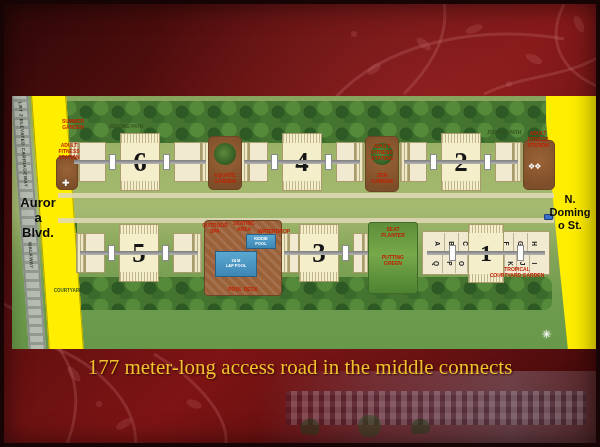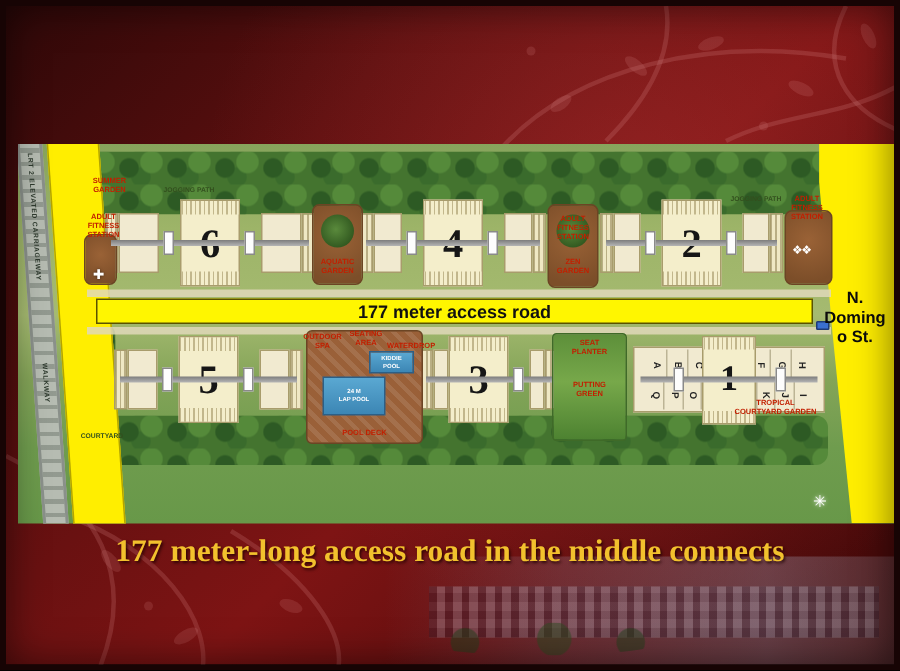--- a/index.html
+++ b/index.html
@@ -134,21 +134,21 @@
   .icon-diamonds{position:absolute;font-size:8px;color:#fff;z-index:6;letter-spacing:-1px;}
   .icon-star{position:absolute;font-size:11px;color:#fff;z-index:6;text-shadow:0 0 3px #fff;}
   .gate{position:absolute;width:9px;height:6px;background:#3a6fd0;border:1px solid #1d3a77;border-radius:1px;z-index:8;}
 
   .road-label{position:absolute;font-weight:700;color:#0b0b0b;text-align:center;white-space:pre-line;z-index:9;}
   .aurora{left:-4px;top:100px;width:60px;font-size:13px;line-height:1.15;}
   .domingo{left:532px;top:97px;width:52px;font-size:11px;line-height:1.2;}
 
   
   .caption{position:absolute;left:0;top:350px;width:100%;text-align:center;z-index:5;
-    font-family:"Liberation Serif",serif;font-weight:700;font-size:21px;color:#f2c12d;
+    font-family:"Liberation Serif",serif;font-weight:400;font-size:21px;color:#f2c12d;
     text-shadow:1px 1px 2px rgba(30,0,0,.8);line-height:1.3;}
 </style>
 </head>
 <body>
 
 <div class="slide">
 
   <svg class="ornament" width="600" height="447" viewBox="0 0 600 447">
     <g fill="none" stroke="#d98a8a" stroke-opacity="0.28" stroke-width="3">
       <path d="M330 95 C 380 40, 470 20, 560 35"></path>
@@ -248,23 +248,20 @@
         <span class="bnum">2</span>
       </div>
       <div class="conn">
           <i class="lift"></i>
         </div>
       <div class="wing"></div>
       <div class="cap"></div>
       <div class="spine"></div>
     </div>
 
-    <div class="banner">
-      <span>177 meter access road</span>
-    </div>
 
     <div class="pool-area">
       <div class="poolrect kiddie">
         <span class="tw">KIDDIE
 POOL</span>
       </div>
       <div class="poolrect lap">
         <span class="tw">24 M
 LAP POOL</span>
       </div>
@@ -397,20 +394,23 @@
     <div class="tl" style="left:362px;top:158px;width:38px;">PUTTING
 GREEN</div>
     <div class="tl" style="left:470px;top:170px;width:70px;">TROPICAL
 COURTYARD GARDEN</div>
 
     <span class="icon-cross" style="left:50px;top:82px;">✚</span>
     <span class="icon-diamonds" style="left:516px;top:66px;">❖❖</span>
     <span class="icon-star" style="left:530px;top:232px;">✳</span>
     <span class="gate" style="left:532px;top:118px;"></span>
 
+    <div class="road-label aurora">Auror
+a
+Blvd.</div>
     <div class="road-label domingo">N.
 Doming
 o St.</div>
   </div>
 
   <div class="caption">
     <div>177 meter-long access road in the middle connects</div>
   </div>
 
 </div>

